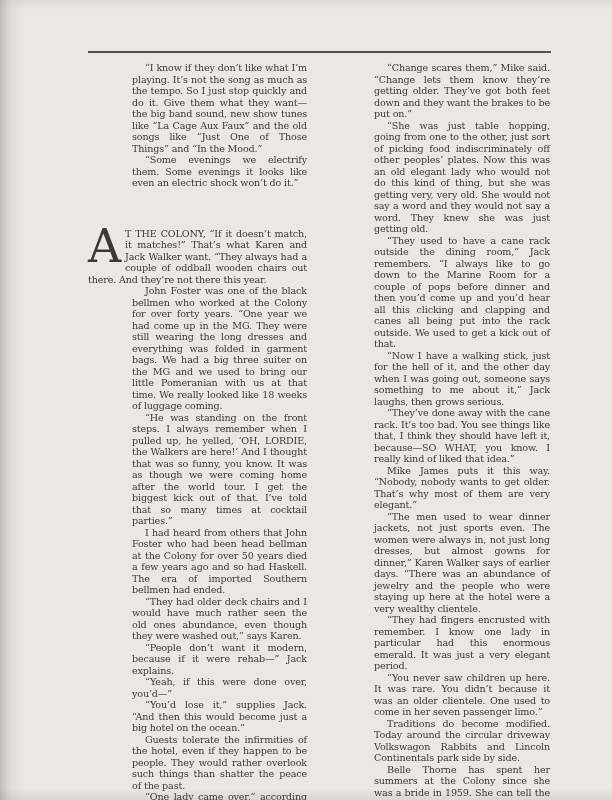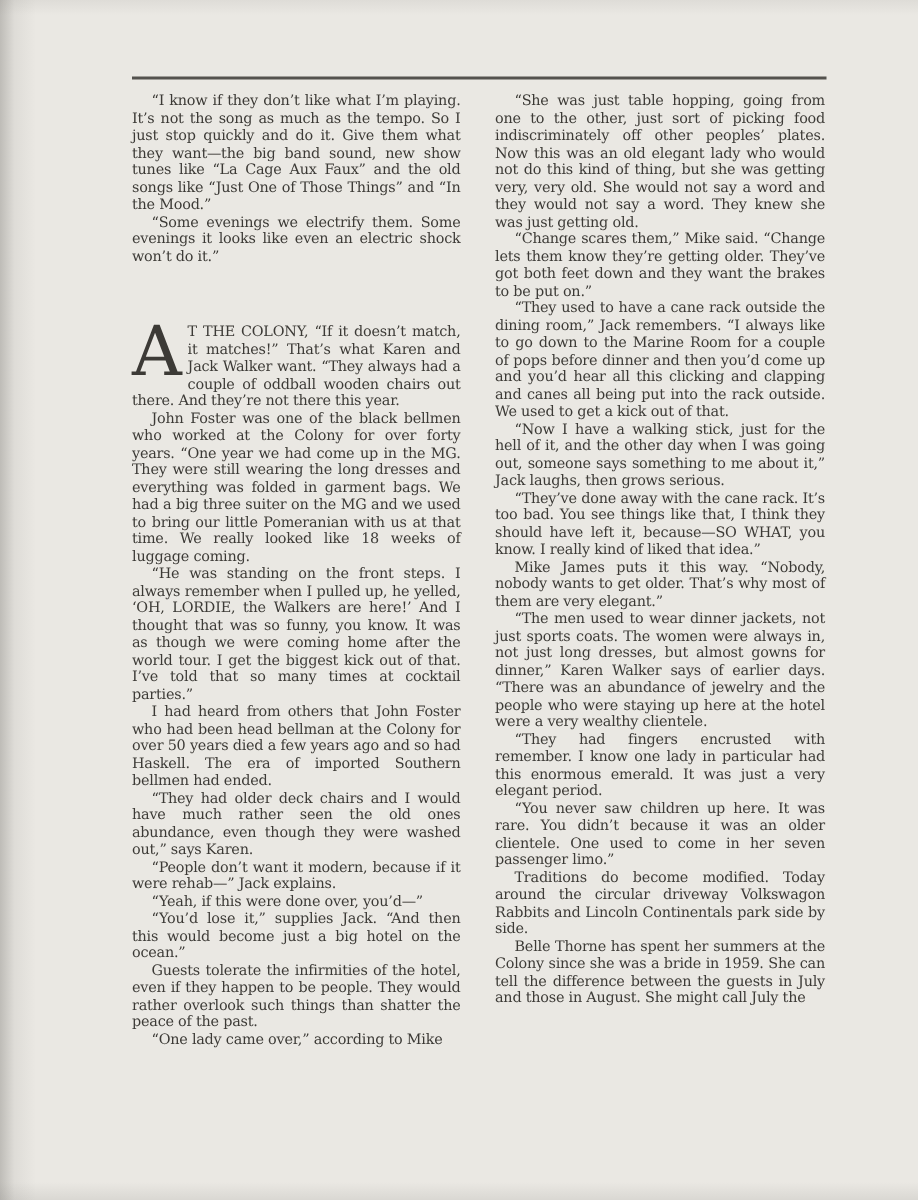--- a/index.html
+++ b/index.html
@@ -44,21 +44,21 @@
   .col-left  { left: 88px;  width: 219px; }
   .col-right { left: 330px; width: 220px; }
   .para {
     margin: 0;
     font-size: 9.6px;
     line-height: 11.5px;
     letter-spacing: -0.15px;
     text-align: justify;
     color: #3c3a36;
   }
-  .indent { text-indent: 13px; }
+  .indent { text-indent: 13px; margin-left: 44px; }
   .section-gap { height: 39px; }
   .dropcap {
     float: left;
     font-size: 46px;
     line-height: 34px;
     height: 34px;
     margin: 1px 4px 0 0;
     color: #3c3a36;
   }
 </style>
@@ -85,25 +85,25 @@
     <p class="para indent">I had heard from others that John Foster who had been head bellman at the Colony for over 50 years died a few years ago and so had Haskell. The era of imported Southern bellmen had ended.</p>
     <p class="para indent">“They had older deck chairs and I would have much rather seen the old ones abundance, even though they were washed out,” says Karen.</p>
     <p class="para indent">“People don’t want it modern, because if it were rehab—” Jack explains.</p>
     <p class="para indent">“Yeah, if this were done over, you’d—”</p>
     <p class="para indent">“You’d lose it,” supplies Jack. “And then this would become just a big hotel on the ocean.”</p>
     <p class="para indent">Guests tolerate the infirmities of the hotel, even if they happen to be people. They would rather overlook such things than shatter the peace of the past.</p>
     <p class="para indent">“One lady came over,” according to Mike</p>
   </div>
 
   <div class="col col-right">
+    <p class="para indent">“Change scares them,” Mike said. “Change lets them know they’re getting older. They’ve got both feet down and they want the brakes to be put on.”</p>
     <p class="para indent">“She was just table hopping, going from one to the other, just sort of picking food indiscriminately off other peoples’ plates. Now this was an old elegant lady who would not do this kind of thing, but she was getting very, very old. She would not say a word and they would not say a word. They knew she was just getting old.</p>
-    <p class="para indent">“Change scares them,” Mike said. “Change lets them know they’re getting older. They’ve got both feet down and they want the brakes to be put on.”</p>
     <p class="para indent">“They used to have a cane rack outside the dining room,” Jack remembers. “I always like to go down to the Marine Room for a couple of pops before dinner and then you’d come up and you’d hear all this clicking and clapping and canes all being put into the rack outside. We used to get a kick out of that.</p>
     <p class="para indent">“Now I have a walking stick, just for the hell of it, and the other day when I was going out, someone says something to me about it,” Jack laughs, then grows serious.</p>
     <p class="para indent">“They’ve done away with the cane rack. It’s too bad. You see things like that, I think they should have left it, because—SO WHAT, you know. I really kind of liked that idea.”</p>
     <p class="para indent">Mike James puts it this way. “Nobody, nobody wants to get older. That’s why most of them are very elegant.”</p>
-    <p class="para indent">“The men used to wear dinner jackets, not just sports coats. The women were always in, not just long dresses, but almost gowns for dinner,” Karen Walker says of earlier days. “There was an abundance of jewelry and the people who were staying up here at the hotel were a very wealthy clientele.</p>
+    <p class="para indent">“The men used to wear dinner jackets, not just sports even. The women were always in, not just long dresses, but almost gowns for dinner,” Karen Walker says of earlier days. “There was an abundance of jewelry and the people who were staying up here at the hotel were a very wealthy clientele.</p>
     <p class="para indent">“They had fingers encrusted with remember. I know one lady in particular had this enormous emerald. It was just a very elegant period.</p>
     <p class="para indent">“You never saw children up here. It was rare. You didn’t because it was an older clientele. One used to come in her seven passenger limo.”</p>
     <p class="para indent">Traditions do become modified. Today around the circular driveway Volkswagon Rabbits and Lincoln Continentals park side by side.</p>
     <p class="para indent">Belle Thorne has spent her summers at the Colony since she was a bride in 1959. She can tell the difference between the guests in July and those in August. She might call July the</p>
   </div>
 </div>
 
 </body></html>

